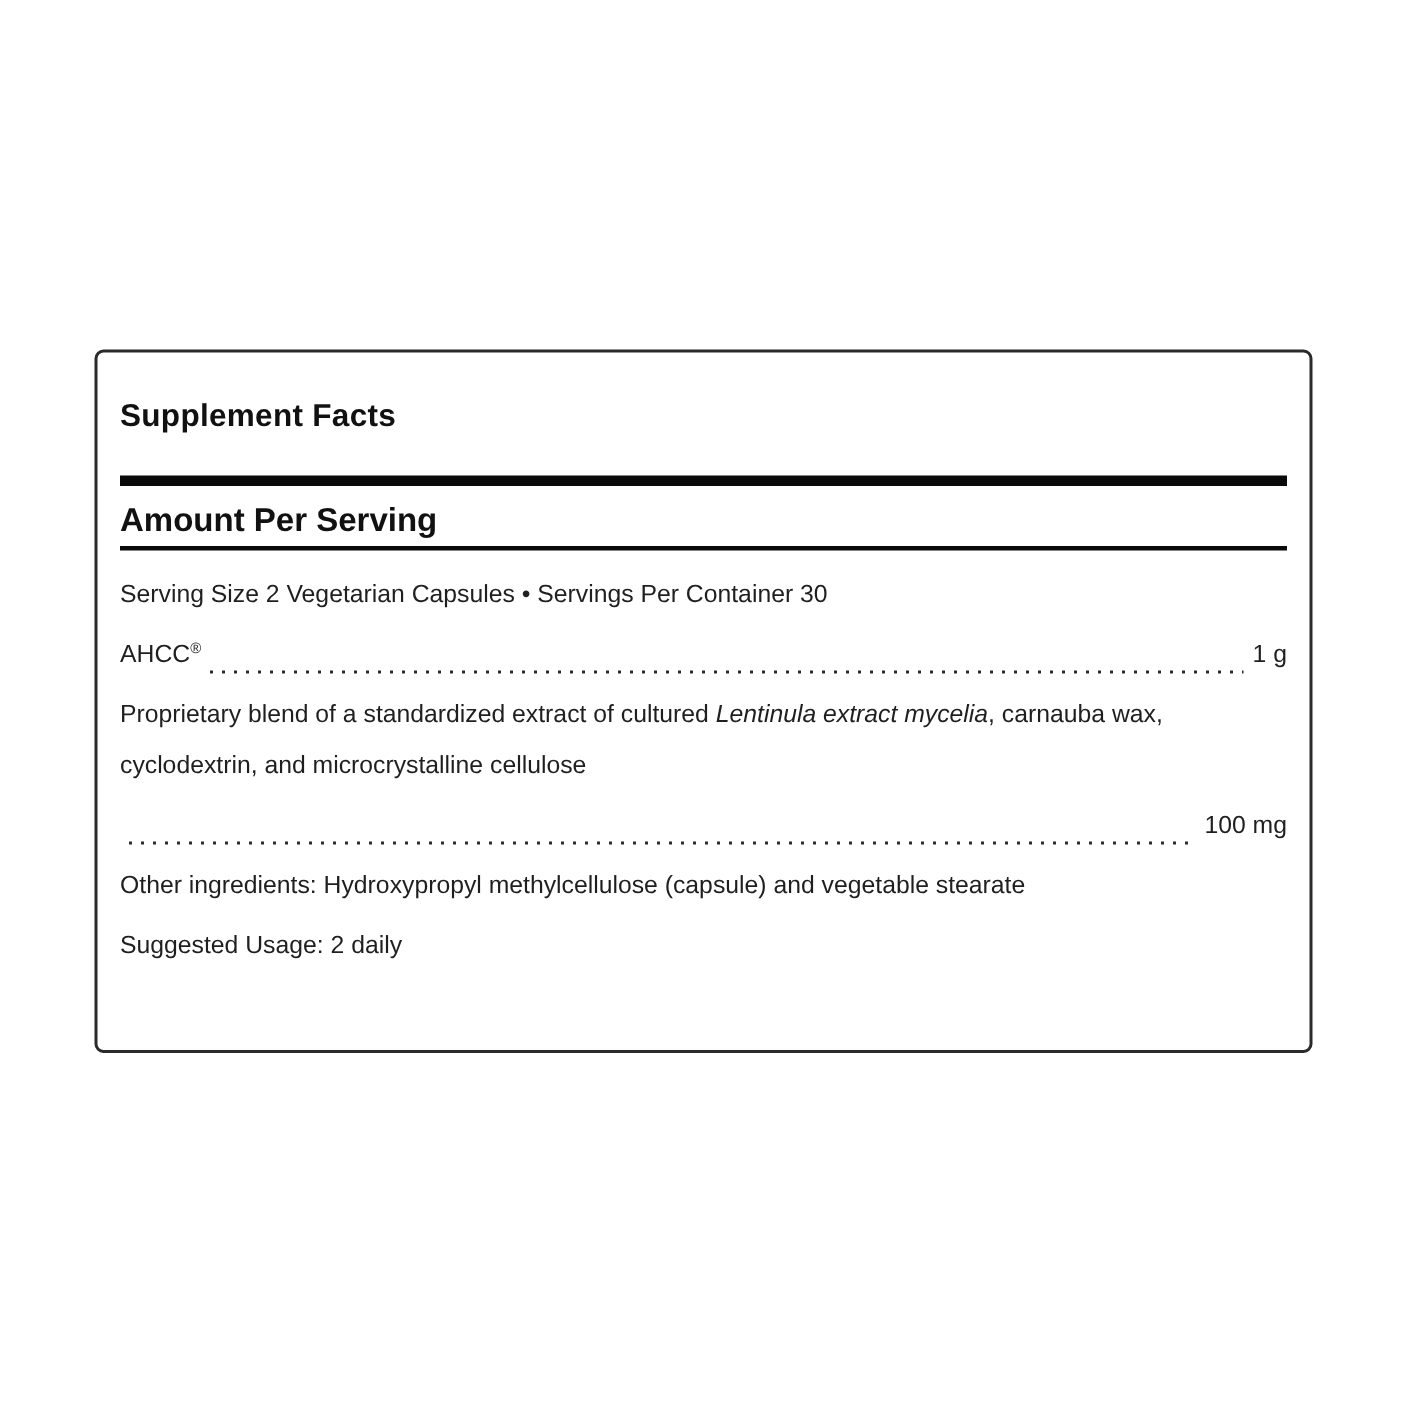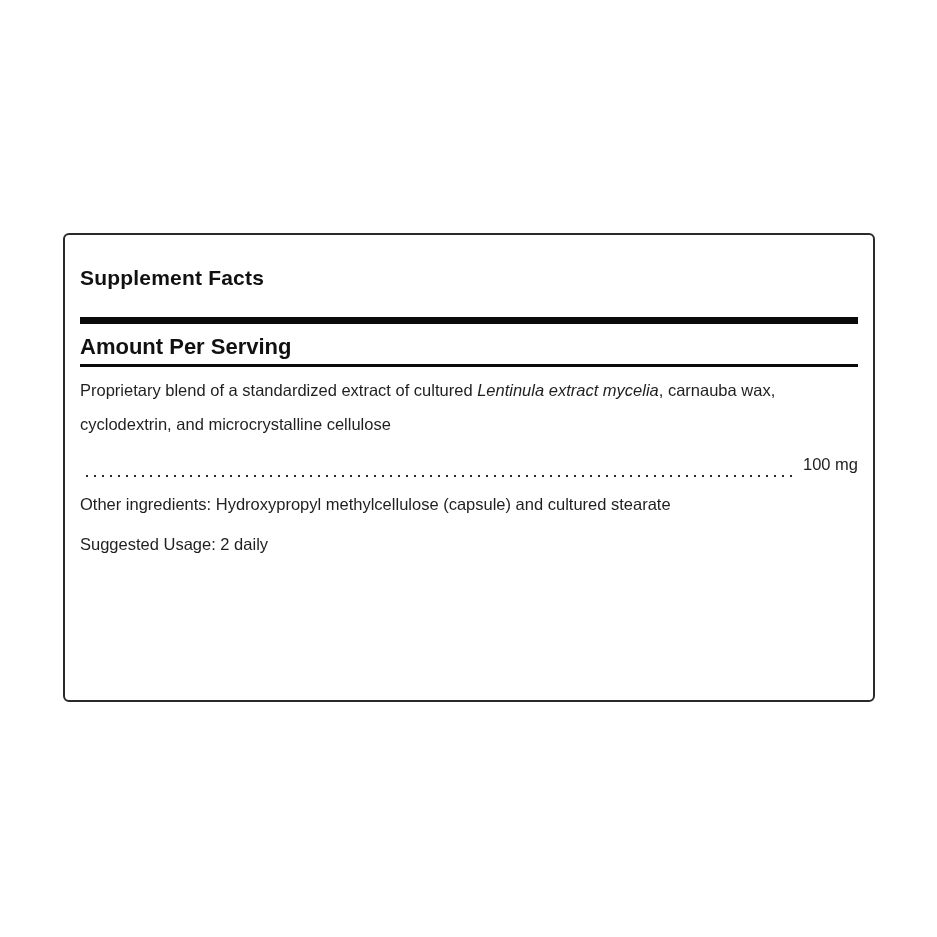--- a/index.html
+++ b/index.html
@@ -83,28 +83,34 @@
   <div class="facts-box">
 
     <div class="title">Supplement Facts</div>
 
     <div class="bar thick"></div>
 
     <div class="subhead">Amount Per Serving</div>
 
     <div class="bar thin"></div>
 
+    <p class="row first">Serving Size 2 Vegetarian Capsules • Servings Per Container 30</p>
 
+    <div class="dotrow">
+        <span class="nname"><span>AHCC</span><sup>®</sup></span>
+        <span class="leader"></span>
+        <span class="nvalue">1 g</span>
+      </div>
 
     <p class="row"><span>Proprietary blend of a standardized extract of cultured </span><em>Lentinula extract mycelia</em><span>, carnauba wax, cyclodextrin, and microcrystalline cellulose</span></p>
 
     <div class="dotrow">
         <span class="leader"></span>
         <span class="nvalue">100 mg</span>
       </div>
 
-    <p class="row">Other ingredients: Hydroxypropyl methylcellulose (capsule) and cultured stearate</p>
+    <p class="row">Other ingredients: Hydroxypropyl methylcellulose (capsule) and vegetable stearate</p>
 
 
     <p class="row">Suggested Usage: 2 daily</p>
 
   </div>
 </div>
 
 </body></html>

